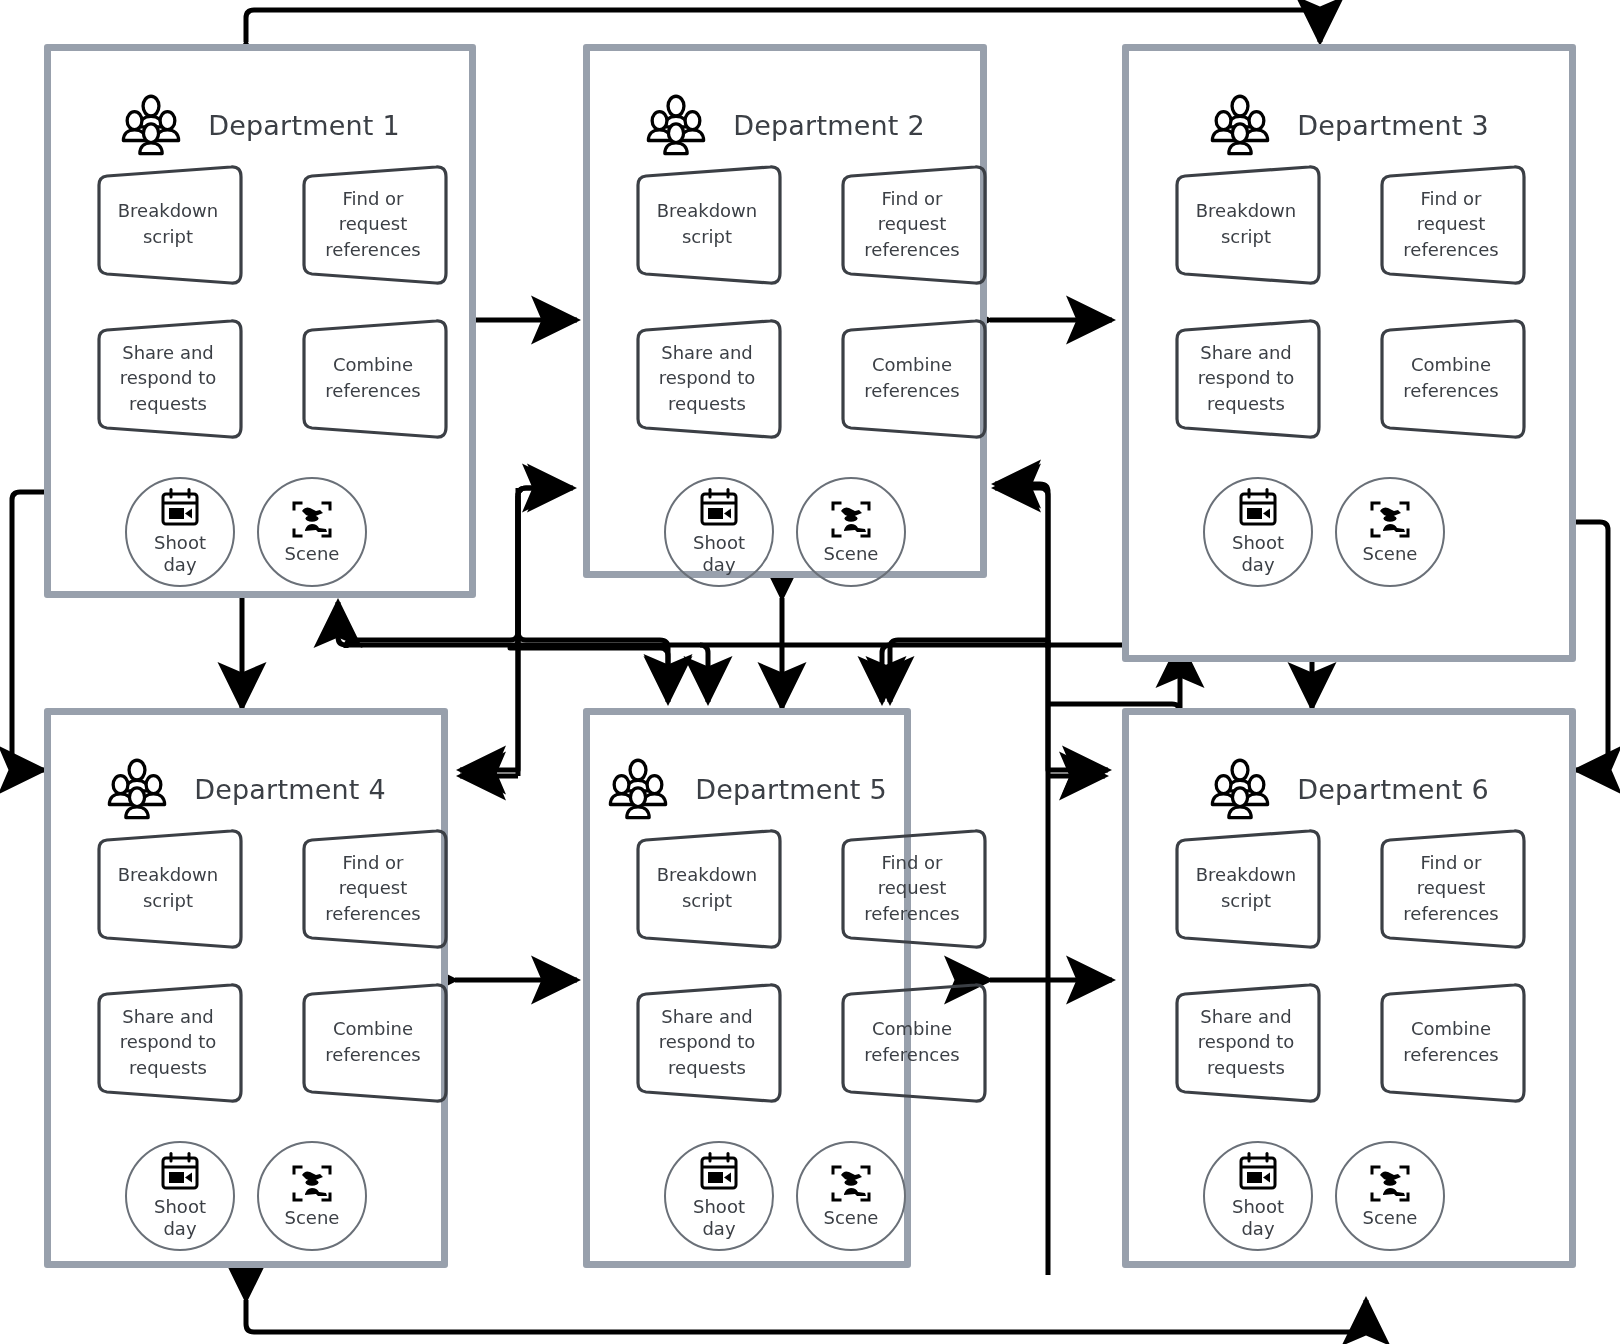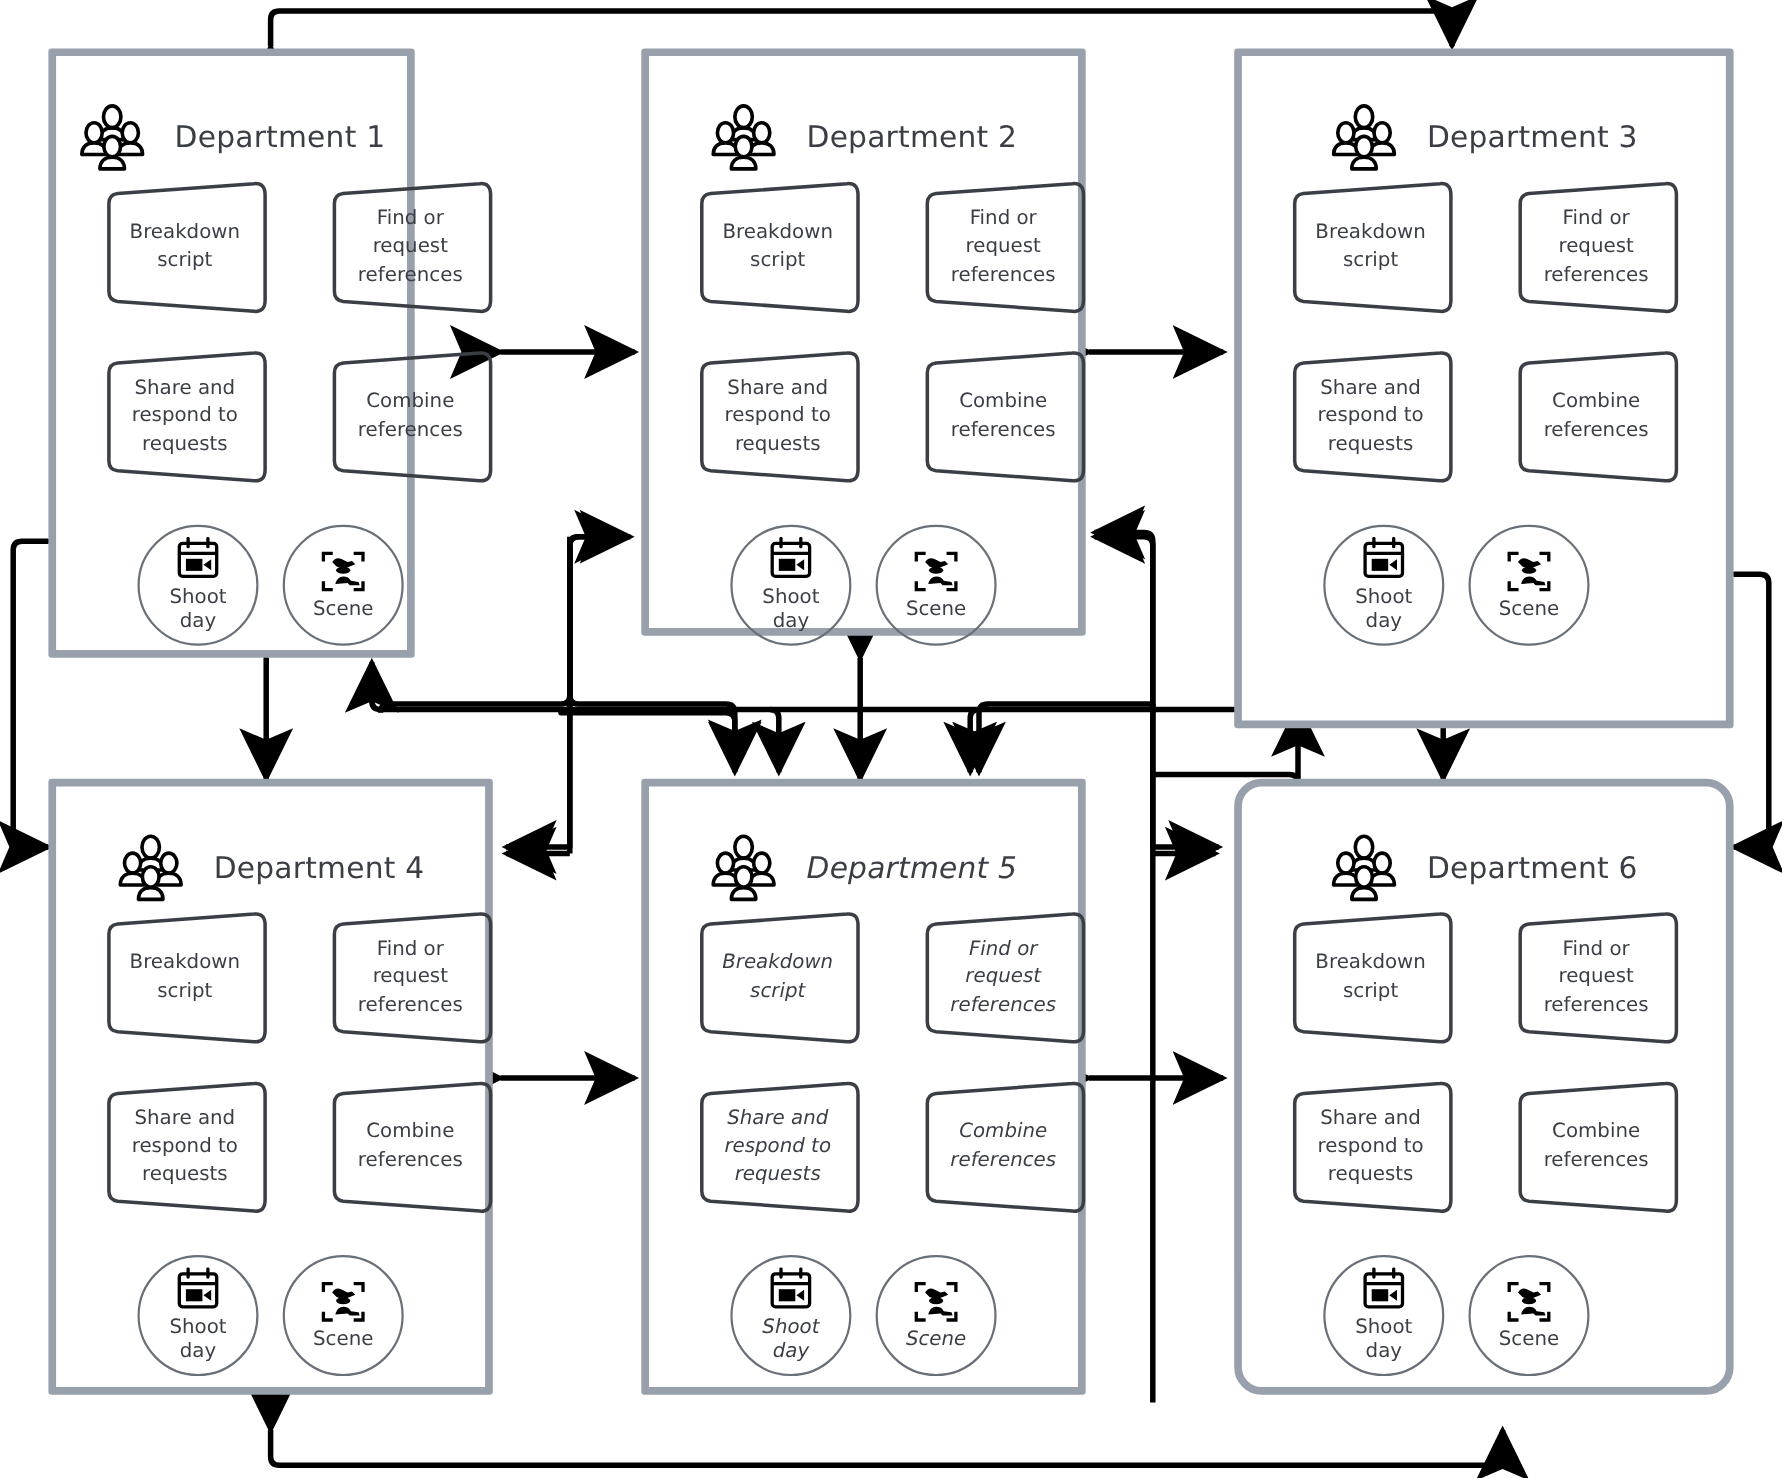--- a/index.html
+++ b/index.html
@@ -195,21 +195,21 @@
       <path d="M1048,492 Q1048,484 1040,484 L995,484" marker-end="url(#ah)"></path>
 
       <path d="M1048,776 L1105,776" marker-end="url(#ah)"></path>
 
       <path d="M1048,645 L1172,645 Q1180,645 1180,637 L1180,602" marker-end="url(#ah)"></path>
 
       <path d="M890,645 Q882,645 882,653 L882,702" marker-end="url(#ah)"></path>
     </g>
   </svg>
 
-  <div class="dept-box" style="left:44px; top:44px; width:333px; height:554px;">
+  <div class="dept-box" style="left:44px; top:44px; width:432px; height:554px;">
     <div class="dept-header">
       <span class="dept-team-icon">
         <svg viewBox="0 0 64 64">
           <g fill="#000">
             <ellipse cx="32" cy="12.5" rx="8.2" ry="10.2" fill="none" stroke="#000" stroke-width="3.4"></ellipse>
             <path d="M20.5 34 C20.5 26.5 25.5 23 32 23 C38.5 23 43.5 26.5 43.5 34 Z" fill="none" stroke="#000" stroke-width="3.4" stroke-linejoin="round"></path>
             <ellipse cx="15" cy="27.5" rx="7.6" ry="9.4" fill="#fff" stroke="#000" stroke-width="3.4"></ellipse>
             <path d="M3.5 48 C3.5 40.5 8.5 37 15 37 C21.5 37 26.5 40.5 26.5 48 Z" fill="#fff" stroke="#000" stroke-width="3.4" stroke-linejoin="round"></path>
             <ellipse cx="49" cy="27.5" rx="7.6" ry="9.4" fill="#fff" stroke="#000" stroke-width="3.4"></ellipse>
             <path d="M37.5 48 C37.5 40.5 42.5 37 49 37 C55.5 37 60.5 40.5 60.5 48 Z" fill="#fff" stroke="#000" stroke-width="3.4" stroke-linejoin="round"></path>
@@ -535,21 +535,21 @@
               <ellipse cx="22" cy="19.5" rx="6.5" ry="3.2" fill="#000"></ellipse>
               <path d="M15 31 Q17 25 22 25 Q27 25 29 29 L36 30 L37 33 L28 33 L26 31 L15 32 Z" fill="#000"></path>
             </svg>
           </span>
           <span class="pill-label">Scene</span>
         </div>
       </div>
     </div>
   </div>
 
-  <div class="dept-box" style="left:583px; top:708px; width:404px; height:560px;font-style:italic;">
+  <div class="dept-box" style="left:583px; top:708px; width:328px; height:560px;">
     <div class="dept-header">
       <span class="dept-team-icon">
         <svg viewBox="0 0 64 64">
           <g fill="#000">
             <ellipse cx="32" cy="12.5" rx="8.2" ry="10.2" fill="none" stroke="#000" stroke-width="3.4"></ellipse>
             <path d="M20.5 34 C20.5 26.5 25.5 23 32 23 C38.5 23 43.5 26.5 43.5 34 Z" fill="none" stroke="#000" stroke-width="3.4" stroke-linejoin="round"></path>
             <ellipse cx="15" cy="27.5" rx="7.6" ry="9.4" fill="#fff" stroke="#000" stroke-width="3.4"></ellipse>
             <path d="M3.5 48 C3.5 40.5 8.5 37 15 37 C21.5 37 26.5 40.5 26.5 48 Z" fill="#fff" stroke="#000" stroke-width="3.4" stroke-linejoin="round"></path>
             <ellipse cx="49" cy="27.5" rx="7.6" ry="9.4" fill="#fff" stroke="#000" stroke-width="3.4"></ellipse>
             <path d="M37.5 48 C37.5 40.5 42.5 37 49 37 C55.5 37 60.5 40.5 60.5 48 Z" fill="#fff" stroke="#000" stroke-width="3.4" stroke-linejoin="round"></path>
@@ -620,21 +620,21 @@
               <ellipse cx="22" cy="19.5" rx="6.5" ry="3.2" fill="#000"></ellipse>
               <path d="M15 31 Q17 25 22 25 Q27 25 29 29 L36 30 L37 33 L28 33 L26 31 L15 32 Z" fill="#000"></path>
             </svg>
           </span>
           <span class="pill-label">Scene</span>
         </div>
       </div>
     </div>
   </div>
 
-  <div class="dept-box" style="left:1122px; top:708px; width:454px; height:560px;border-radius:25px;">
+  <div class="dept-box" style="left:1122px; top:708px; width:454px; height:560px;">
     <div class="dept-header">
       <span class="dept-team-icon">
         <svg viewBox="0 0 64 64">
           <g fill="#000">
             <ellipse cx="32" cy="12.5" rx="8.2" ry="10.2" fill="none" stroke="#000" stroke-width="3.4"></ellipse>
             <path d="M20.5 34 C20.5 26.5 25.5 23 32 23 C38.5 23 43.5 26.5 43.5 34 Z" fill="none" stroke="#000" stroke-width="3.4" stroke-linejoin="round"></path>
             <ellipse cx="15" cy="27.5" rx="7.6" ry="9.4" fill="#fff" stroke="#000" stroke-width="3.4"></ellipse>
             <path d="M3.5 48 C3.5 40.5 8.5 37 15 37 C21.5 37 26.5 40.5 26.5 48 Z" fill="#fff" stroke="#000" stroke-width="3.4" stroke-linejoin="round"></path>
             <ellipse cx="49" cy="27.5" rx="7.6" ry="9.4" fill="#fff" stroke="#000" stroke-width="3.4"></ellipse>
             <path d="M37.5 48 C37.5 40.5 42.5 37 49 37 C55.5 37 60.5 40.5 60.5 48 Z" fill="#fff" stroke="#000" stroke-width="3.4" stroke-linejoin="round"></path>

